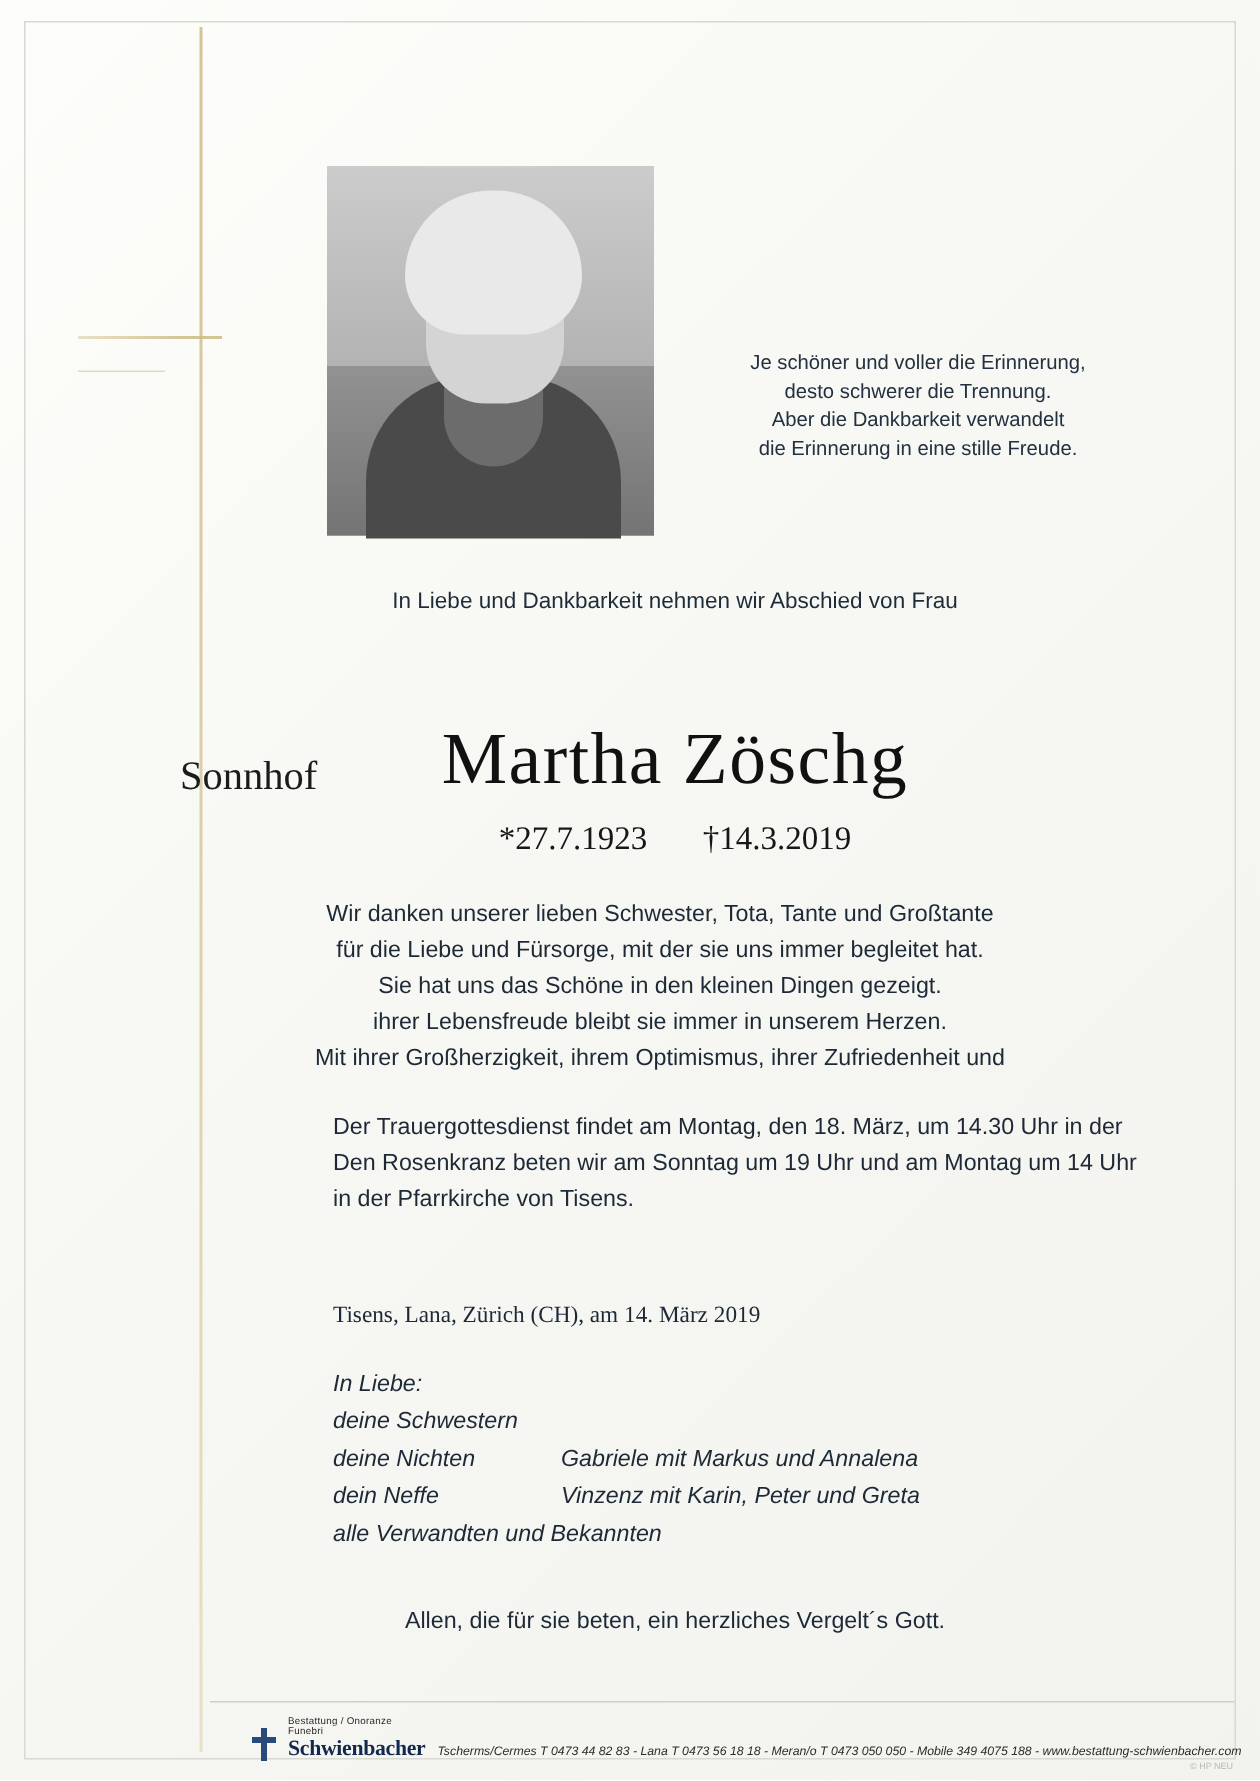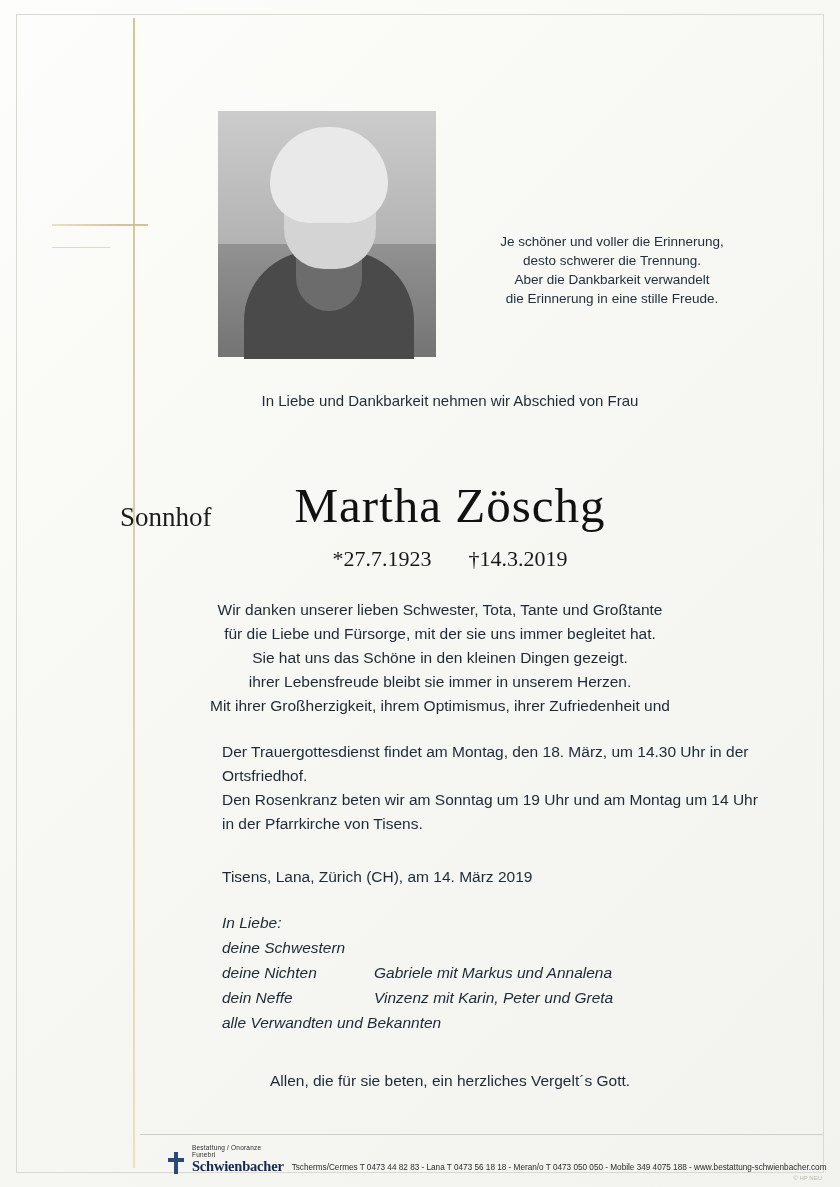--- a/index.html
+++ b/index.html
@@ -168,20 +168,21 @@
     color: #1d2936;
   }
   .service p { margin: 0; }
   .place-date {
     position: absolute;
     left: 222px;
     top: 868px;
     width: 560px;
     font-size: 15.5px;
     color: #1d2936;
+    font-family: Liberation Serif, serif;
   }
   .family {
     position: absolute;
     left: 222px;
     top: 910px;
     width: 560px;
     font-size: 15.5px;
     line-height: 25px;
     color: #1d2936;
     font-style: italic;
@@ -244,20 +245,21 @@
     font-weight: bold;
     color: #12284d;
     letter-spacing: -.2px;
     font-family: "Liberation Serif", serif;
   }
   .footer-contact {
     font-size: 8.2px;
     color: #2b2b2b;
     white-space: nowrap;
     padding-bottom: 2px;
+    font-style: italic;
   }
   .copyright {
     position: absolute;
     right: 18px;
     bottom: 6px;
     font-size: 6px;
     color: #b9b9b2;
   }
 </style>
 </head>
@@ -301,21 +303,20 @@
   <div class="thanks">
     <div>Wir danken unserer lieben Schwester, Tota, Tante und Großtante</div>
     <div>für die Liebe und Fürsorge, mit der sie uns immer begleitet hat.</div>
     <div>Sie hat uns das Schöne in den kleinen Dingen gezeigt.</div>
     <div>ihrer Lebensfreude bleibt sie immer in unserem Herzen.</div>
     <div>Mit ihrer Großherzigkeit, ihrem Optimismus, ihrer Zufriedenheit und</div>
   </div>
 
   <div class="service">
     <p>Der Trauergottesdienst findet am Montag, den 18. März, um 14.30 Uhr in der</p>
-    <p>Ortsfriedhof.</p>
     <p>Den Rosenkranz beten wir am Sonntag um 19 Uhr und am Montag um 14 Uhr</p>
     <p>in der Pfarrkirche von Tisens.</p>
   </div>
 
   <div class="place-date">Tisens, Lana, Zürich (CH), am 14. März 2019</div>
 
   <div class="family">
     <div class="row">
       <div class="rel">In Liebe:</div>
       <div class="ppl"></div>

